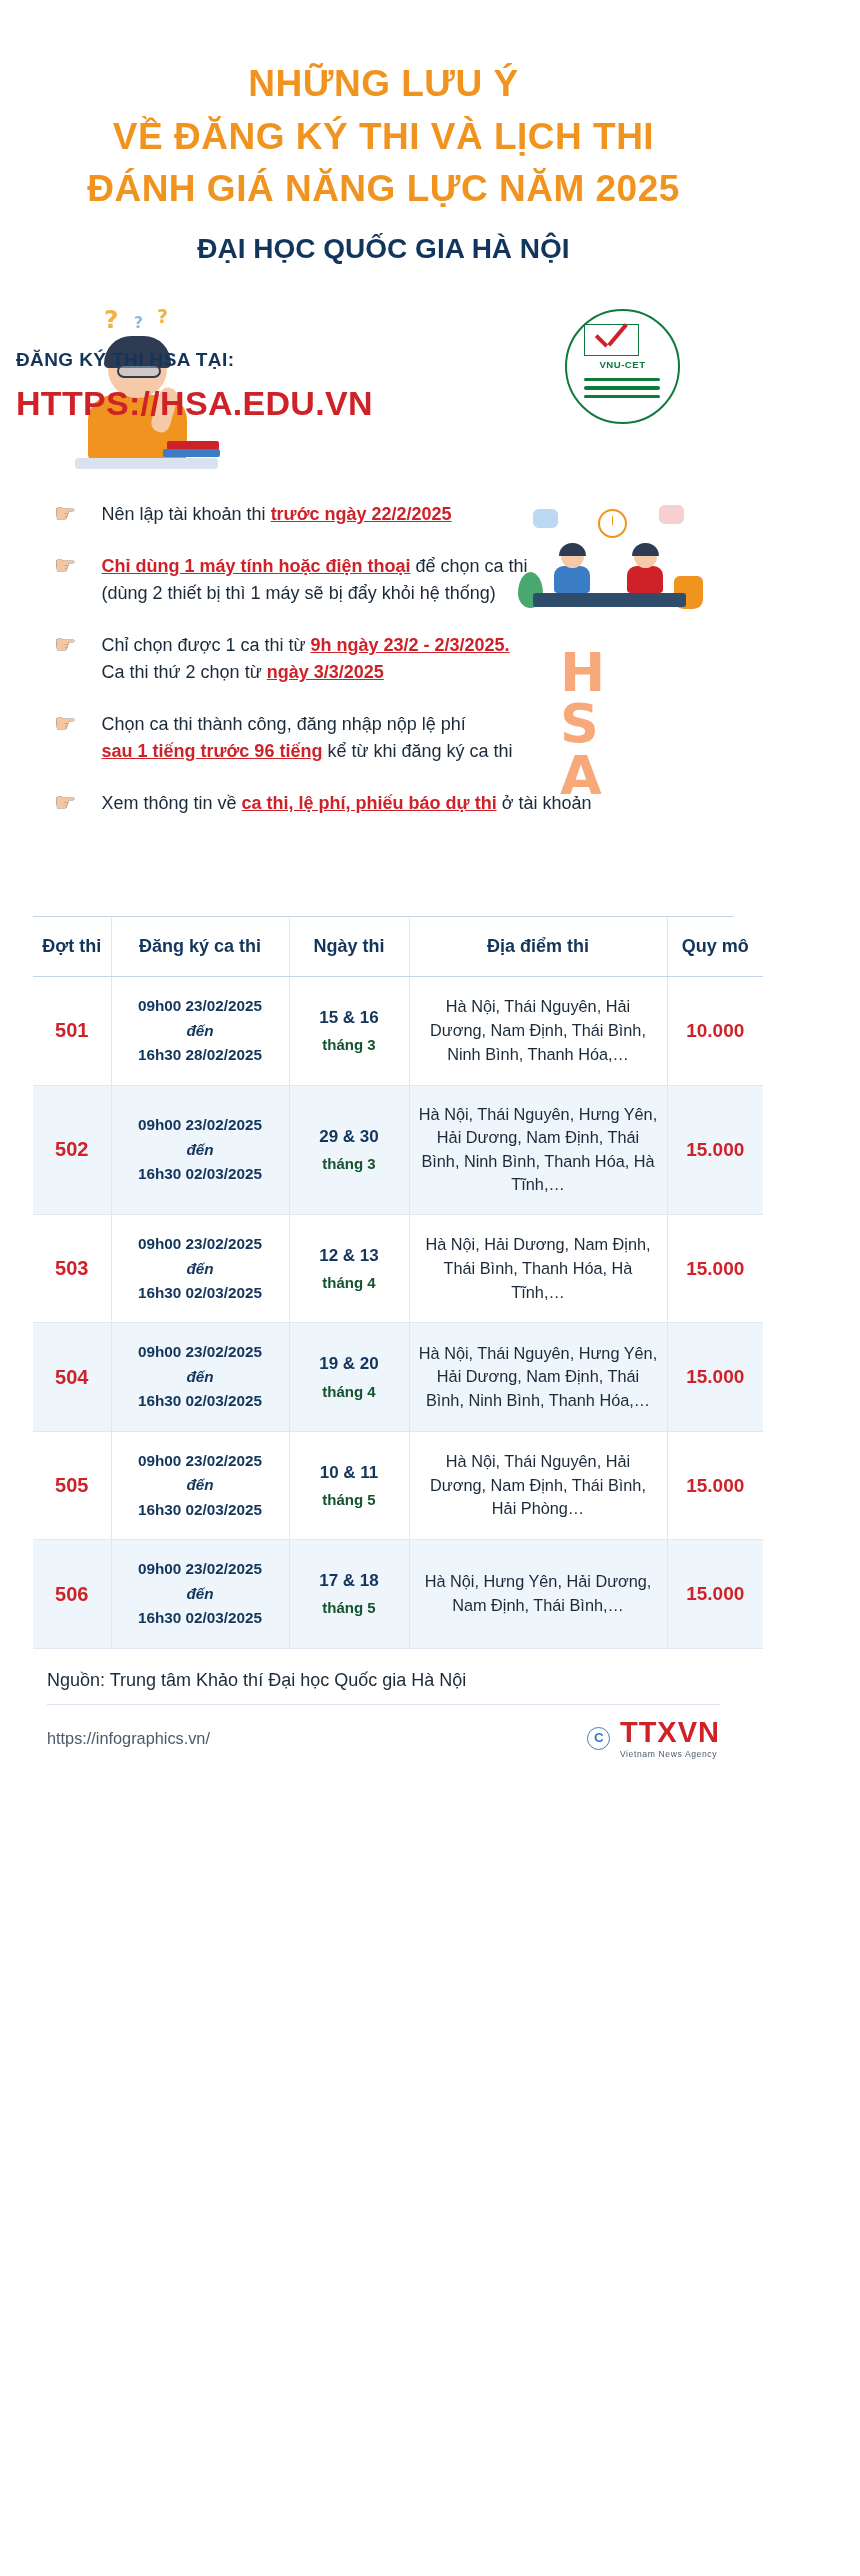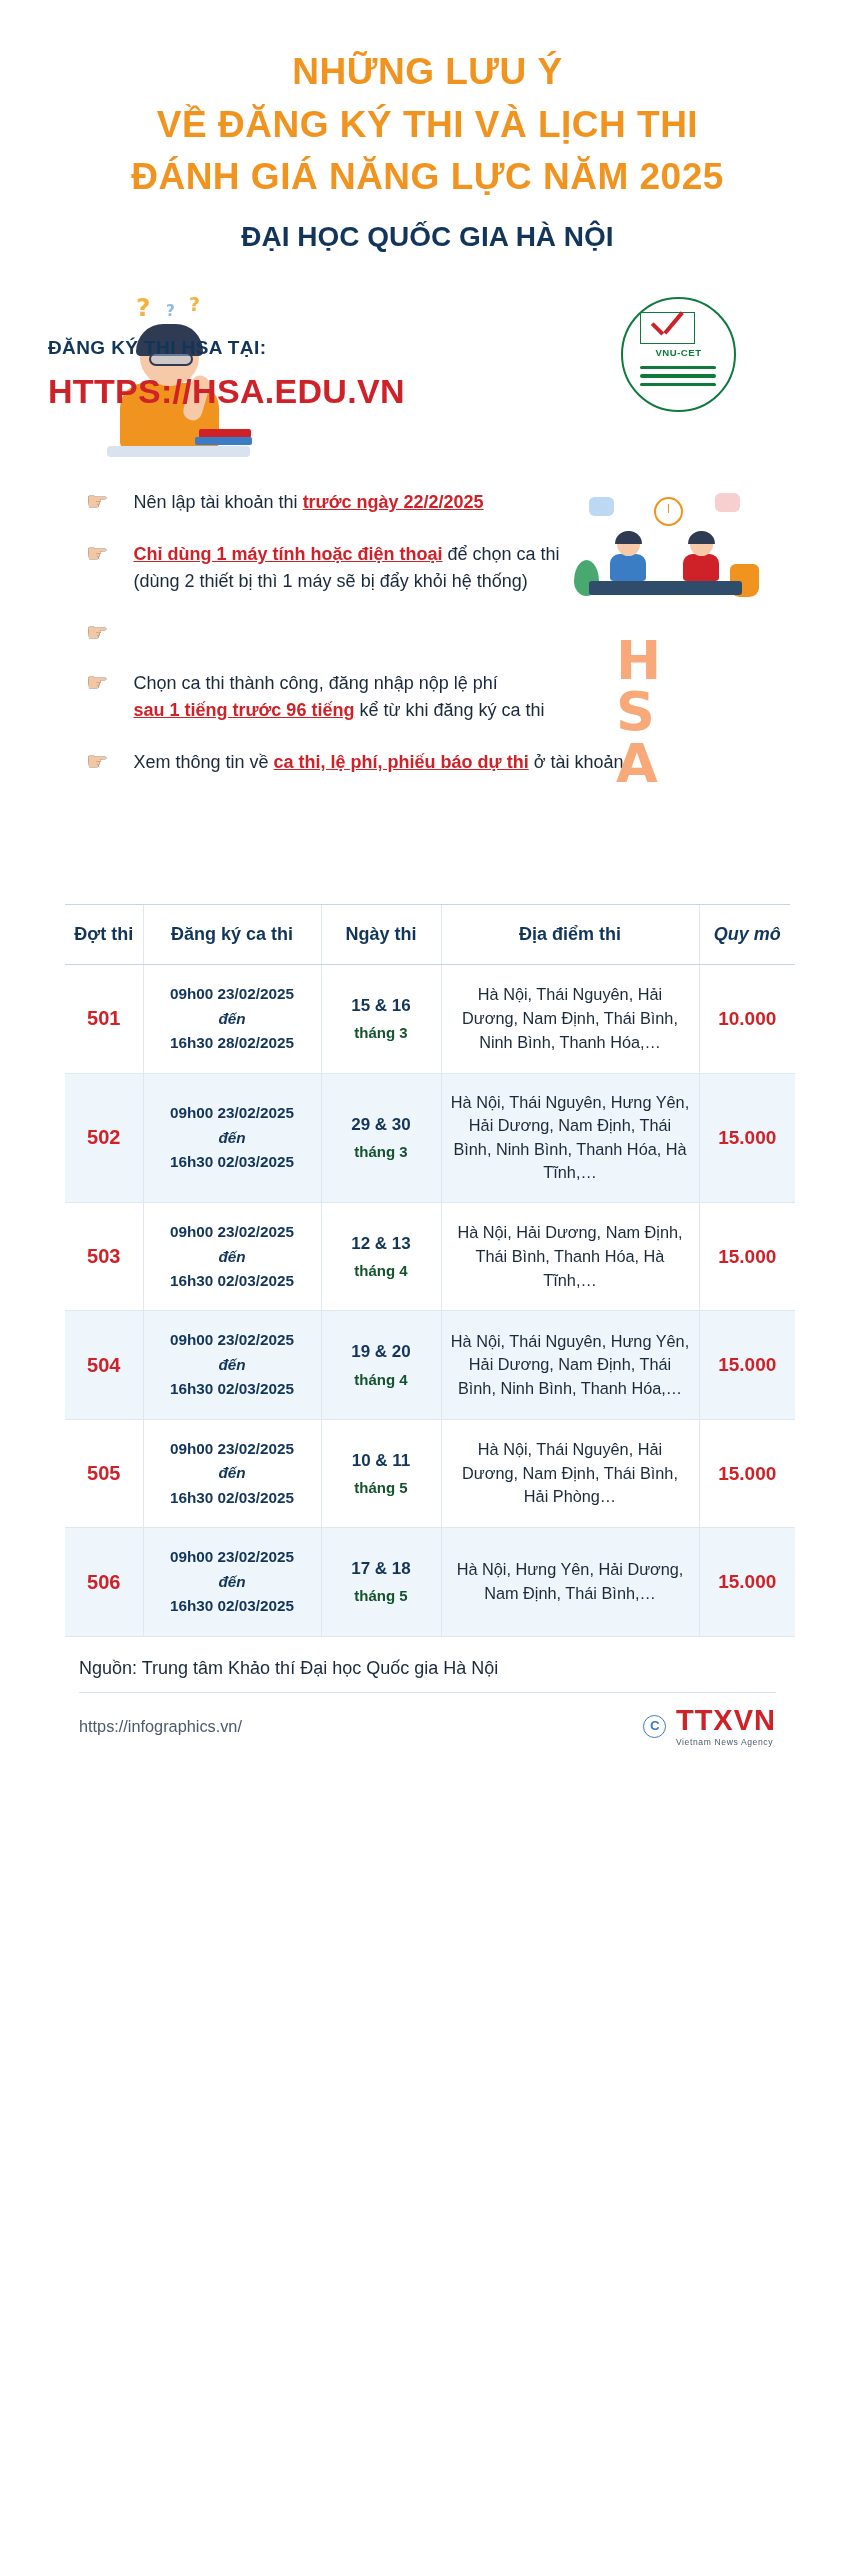--- a/index.html
+++ b/index.html
@@ -8,23 +8,22 @@
     width: 861px;
     font-family: "Liberation Sans", sans-serif;
     background: #ffffff;
     color: #1b2a3a;
   }
   .page {
     width: 767px;
     min-height: 2576px;
     position: relative;
     background: #ffffff;
-    padding: 4px;
+    padding: 16px;
     overflow: hidden;
-    margin-left: 44px;
   }
 
   
   .header {
     padding: 42px 38px 9.6px 38px;
     text-align: center;
   }
   .title-line {
     font-size: 37px;
     font-weight: bold;
@@ -320,21 +319,21 @@
   thead th {
     background: #ffffff;
     color: #12355b;
     font-size: 18px;
     font-weight: bold;
     padding: 19px 5.7px;
     border-bottom: 1.9px solid #c6d6e6;
     border-right: 1px solid #dfe8f1;
     text-align: center;
   }
-  thead th:last-child { border-right: none; font-style: italic; }
+  thead th:last-child { border-right: none; }
   tbody td {
     padding: 17px 7.6px;
     font-size: 16.3px;
     text-align: center;
     vertical-align: middle;
     border-bottom: 1px solid #dfe8f1;
     border-right: 1px solid #dfe8f1;
     line-height: 1.45;
   }
   tbody td:last-child { border-right: none; }
@@ -475,20 +474,21 @@
         <div class="note">
           <span class="hand">☛</span>
           <div class="note-body"><span>Nên lập tài khoản thi </span><span class="hl">trước ngày 22/2/2025</span></div>
         </div>
         <div class="note">
           <span class="hand">☛</span>
           <div class="note-body"><span class="hl">Chỉ dùng 1 máy tính hoặc điện thoại</span><span> để chọn ca thi</span><br><span>(dùng 2 thiết bị thì 1 máy sẽ bị đẩy khỏi hệ thống)</span></div>
         </div>
         <div class="note">
           <span class="hand">☛</span>
+          <div class="note-body"><span>Chỉ chọn được 1 ca thi từ </span><span class="hl">9h ngày 23/2 - 2/3/2025.</span><br><span>Ca thi thứ 2 chọn từ </span><span class="hl">ngày 3/3/2025</span></div>
         </div>
         <div class="note">
           <span class="hand">☛</span>
           <div class="note-body"><span>Chọn ca thi thành công, đăng nhập nộp lệ phí</span><br><span class="hl">sau 1 tiếng trước 96 tiếng</span><span> kể từ khi đăng ký ca thi</span></div>
         </div>
         <div class="note">
           <span class="hand">☛</span>
           <div class="note-body"><span>Xem thông tin về </span><span class="hl">ca thi, lệ phí, phiếu báo dự thi</span><span> ở tài khoản</span></div>
         </div>
       </div>

